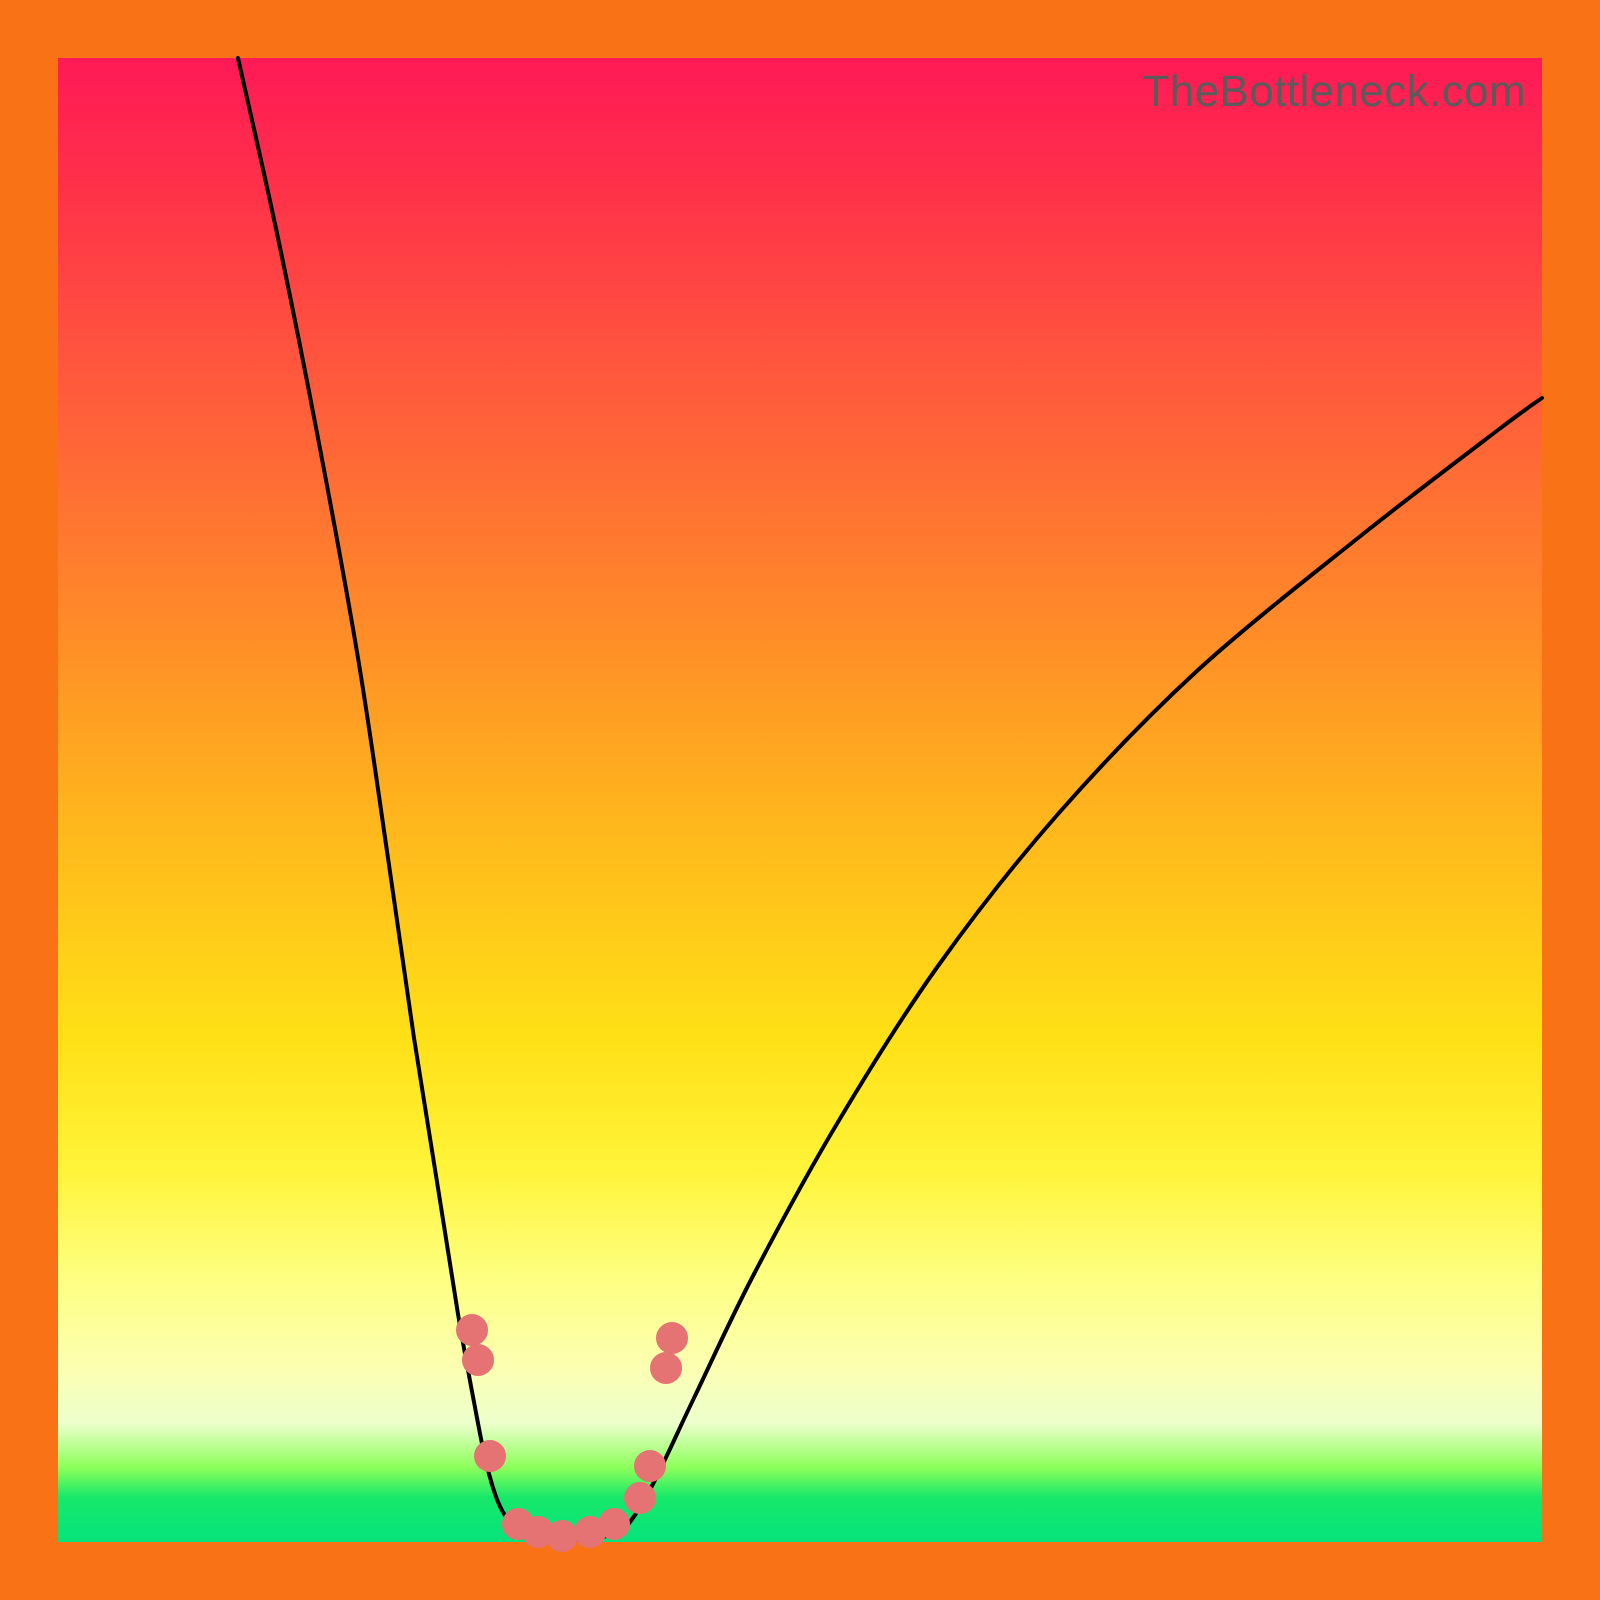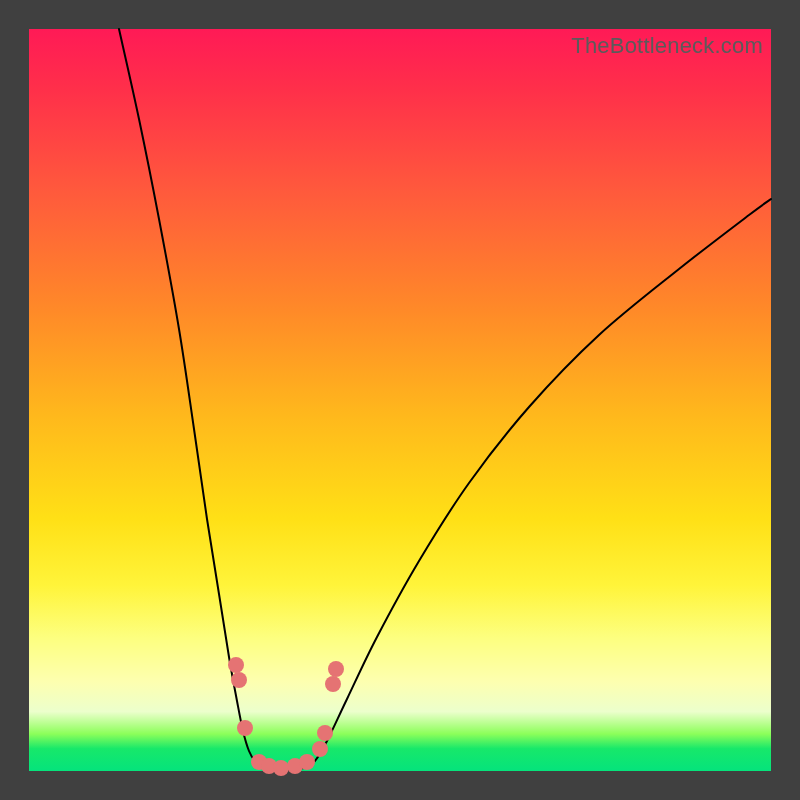--- a/index.html
+++ b/index.html
@@ -8,21 +8,21 @@
     width: 800px;
     height: 800px;
     background: #000;
     overflow: hidden;
     font-family: Arial, Helvetica, sans-serif;
   }
   .frame {
     position: relative;
     width: 800px;
     height: 800px;
-    background: #404040;
+    background: #f97316;
   }
   .plot-area {
     position: absolute;
     left: 29px;
     top: 29px;
     width: 742px;
     height: 742px;
     
     background: linear-gradient(
       to bottom,

